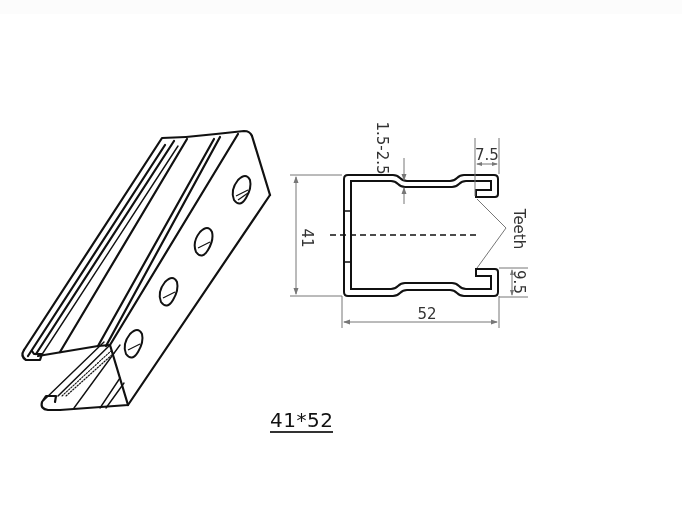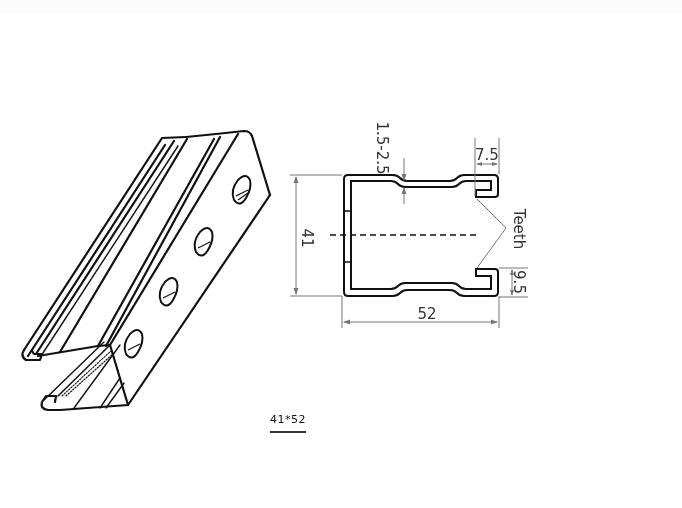--- a/index.html
+++ b/index.html
@@ -6,21 +6,21 @@
     body {
       width: 682px; height: 508px; overflow: hidden; position: relative;
       background: #ffffff;
       font-family: "DejaVu Sans", sans-serif;
     }
     .top-band { position: absolute; left: 0; top: 0; width: 682px; height: 14px; background: #fcfcfc; }
     svg.drawing { position: absolute; left: 0; top: 0; }
     .dim-text { font-family: "DejaVu Sans", sans-serif; font-size: 15px; fill: #333333; }
     .caption {
       position: absolute; left: 270px; top: 410px;
-      font-family: "DejaVu Sans", sans-serif; font-size: 11px; color: #111111;
+      font-family: "DejaVu Sans", sans-serif; font-size: 20px; color: #111111;
       border-bottom: 2px solid #333333; padding-bottom: 1px; line-height: 20px;
       letter-spacing: 0.5px;
     }
   </style>
 </head>
 <body>
 
 <div class="top-band"></div>
 
 <svg class="drawing" width="682" height="508" viewBox="0 0 682 508">

